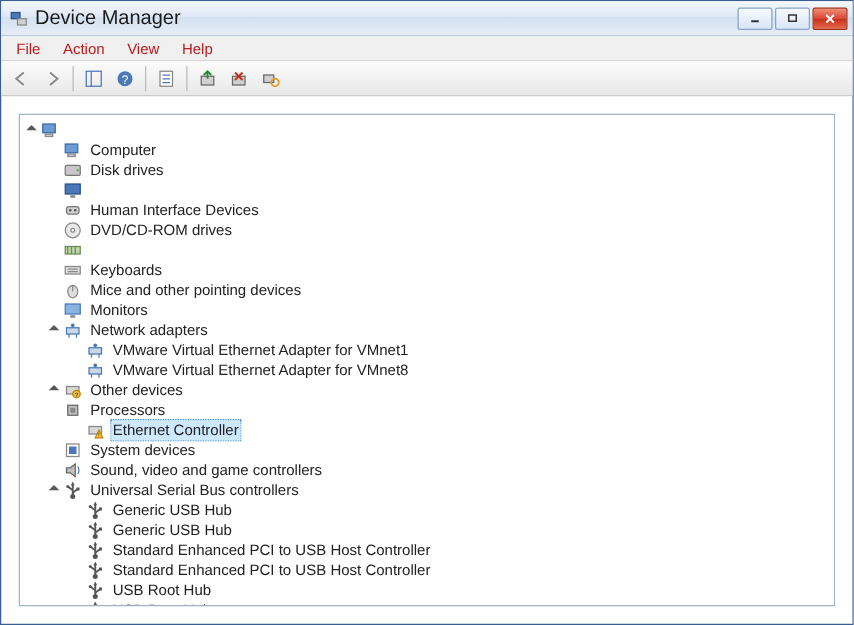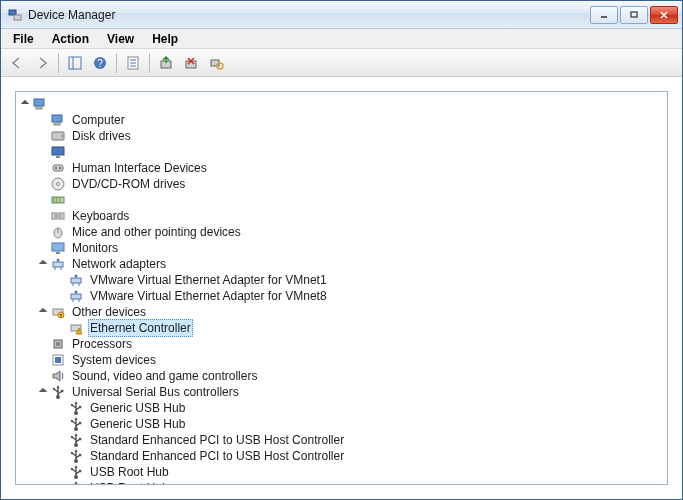--- a/index.html
+++ b/index.html
@@ -29,21 +29,21 @@
     align-items: center;
     padding: 0 4px 0 6px;
   }
   .titlebar-icon {
     width: 16px; height: 16px;
     margin-right: 5px;
   }
   .titlebar-text {
     flex: 1;
     color: #1a1a1a;
-    font-size: 12px;
+    font-size: 16px;
   }
   .win-btns { display: flex; gap: 2px; }
   .win-btn {
     width: 28px; height: 18px;
     border: 1px solid #8ba4c8;
     border-radius: 2px;
     background: linear-gradient(to bottom, #f5faff, #d8e6f5);
     display: flex; align-items: center; justify-content: center;
     font-size: 10px;
   }
@@ -56,23 +56,22 @@
     height: 20px;
     background: #f0f0f0;
     border-bottom: 1px solid #d6d6d6;
     display: flex;
     align-items: center;
     padding-left: 4px;
     gap: 2px;
   }
   .menu-item {
     padding: 2px 8px;
-    color: #000000;
+    color: #b91c1c;
     cursor: default;
-    font-weight: bold;
   }
   .toolbar {
     height: 28px;
     background: linear-gradient(to bottom, #fcfcfc, #e8e8e8);
     border-bottom: 1px solid #ccc;
     display: flex;
     align-items: center;
     padding-left: 4px;
     gap: 1px;
   }
@@ -377,45 +376,45 @@
         </span>
         <span class="node-icon">
           <svg width="16" height="16" viewBox="0 0 16 16">
             <rect x="3" y="5" width="10" height="6" fill="#d8d8d8" stroke="#888"></rect>
             <circle cx="11" cy="11" r="3" fill="#f0c040" stroke="#c08000"></circle>
             <text x="11" y="13.5" font-size="5" text-anchor="middle" fill="#000">?</text>
           </svg>
         </span>
         <span class="node-label">Other devices</span>
       </div>
+      <div class="node " style="padding-left:18px">
+        <span class="blank"></span>
+        <span class="node-icon">
+          <svg width="16" height="16" viewBox="0 0 16 16">
+            <rect x="4" y="4" width="8" height="8" fill="#c0c0c0" stroke="#666"></rect>
+            <rect x="6" y="6" width="4" height="4" fill="#888"></rect>
+          </svg>
+        </span>
+        <span class="node-label">Processors</span>
+      </div>
       <div class="node selected" style="padding-left:36px">
         <span class="blank"></span>
         <span class="node-icon">
           <svg width="16" height="16" viewBox="0 0 16 16">
             <rect x="3" y="5" width="10" height="6" fill="#d8d8d8" stroke="#888"></rect>
             <polygon points="11,8 14,14 8,14" fill="#ffd040" stroke="#c08000"></polygon>
             <text x="11" y="13.5" font-size="5" text-anchor="middle" fill="#000">!</text>
           </svg>
         </span>
         <span class="node-label">Ethernet Controller</span>
       </div>
       <div class="node " style="padding-left:18px">
         <span class="blank"></span>
         <span class="node-icon">
           <svg width="16" height="16" viewBox="0 0 16 16">
-            <rect x="4" y="4" width="8" height="8" fill="#c0c0c0" stroke="#666"></rect>
-            <rect x="6" y="6" width="4" height="4" fill="#888"></rect>
-          </svg>
-        </span>
-        <span class="node-label">Processors</span>
-      </div>
-      <div class="node " style="padding-left:18px">
-        <span class="blank"></span>
-        <span class="node-icon">
-          <svg width="16" height="16" viewBox="0 0 16 16">
             <rect x="3" y="3" width="10" height="10" fill="#fff" stroke="#888"></rect>
             <rect x="5" y="5" width="6" height="6" fill="#4a78b8"></rect>
           </svg>
         </span>
         <span class="node-label">System devices</span>
       </div>
       <div class="node " style="padding-left:18px">
         <span class="blank"></span>
         <span class="node-icon">
           <svg width="16" height="16" viewBox="0 0 16 16">

